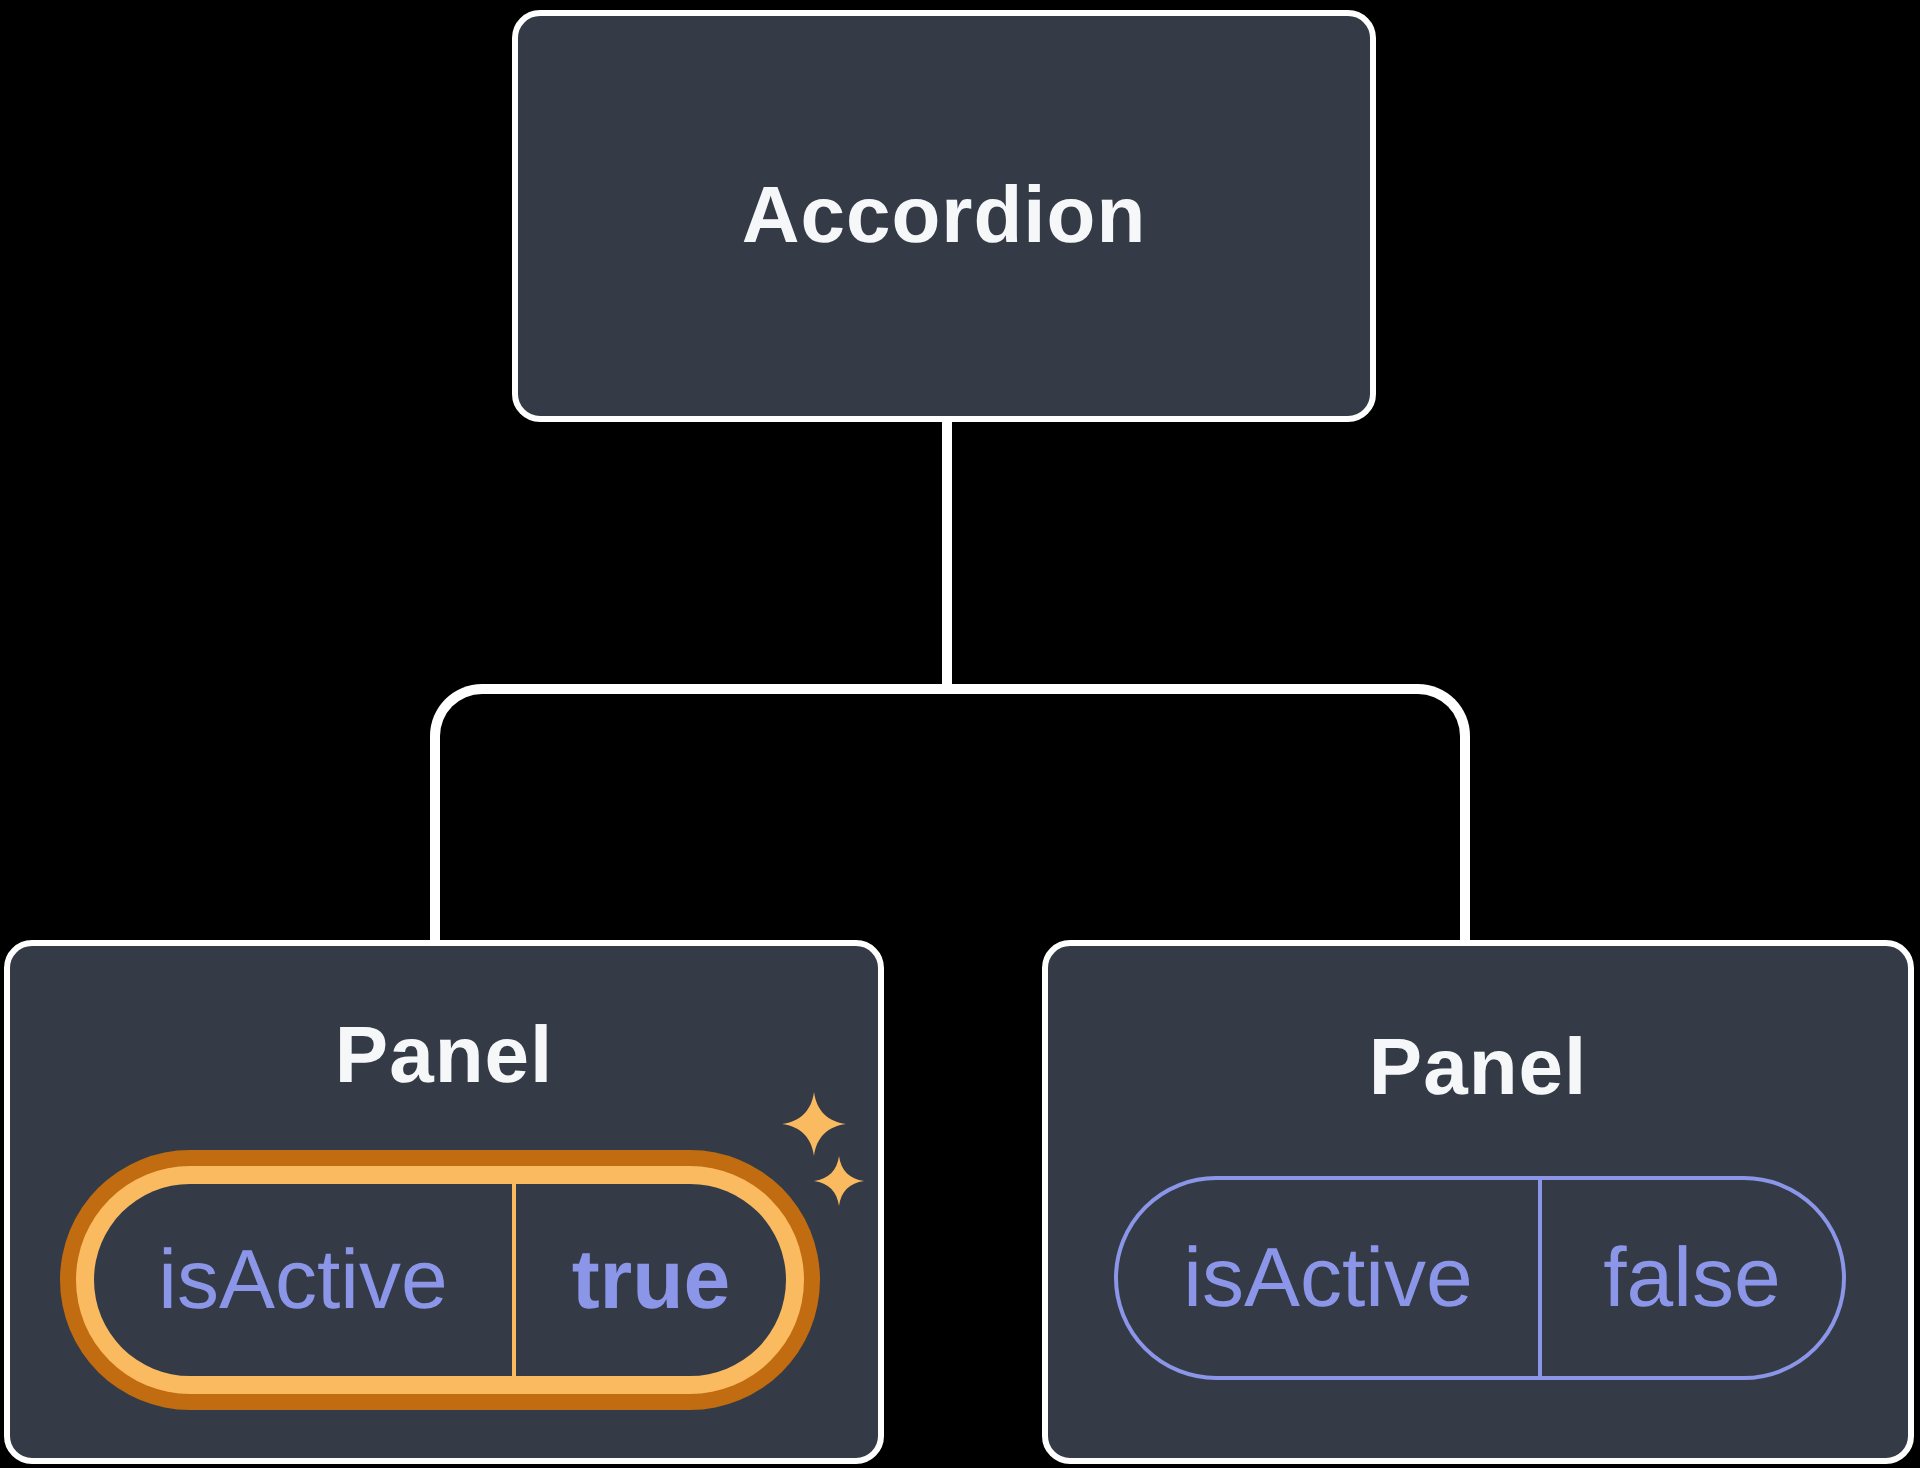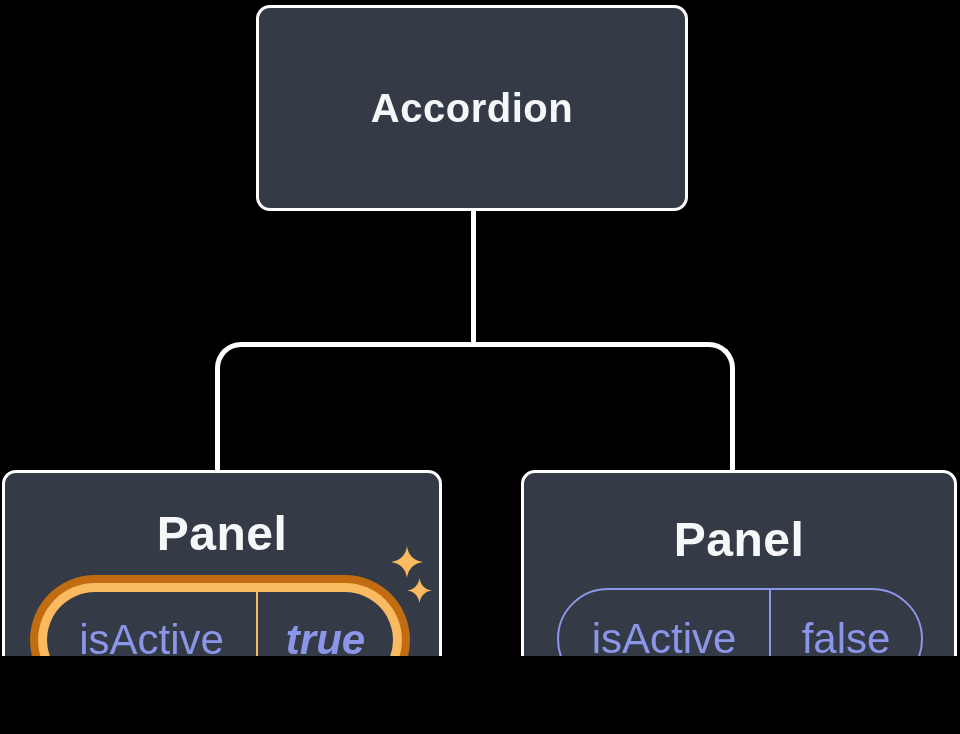--- a/index.html
+++ b/index.html
@@ -11,21 +11,21 @@
     --prop-border:#8B96E8;
     --connector:#FFFFFF;
     --highlight-outer:#C26C12;
     --highlight-inner:#F9BA60;
     --sparkle:#F9BA60;
   }
   html,body{margin:0;padding:0;background:var(--background);}
   body{font-family:"Liberation Sans", sans-serif;}
   .stage{
     position:relative;
-    width:960px;height:656px;
+    width:960px;height:734px;
     background:var(--background);
     overflow:hidden;
   }
   .node{
     position:absolute;
     box-sizing:border-box;
     background:var(--node-fill);
     border:3px solid var(--node-border);
     border-radius:14px;
   }
@@ -54,21 +54,21 @@
     border-radius:26px 26px 0 0;
     background:transparent;
   }
   .node-panel-left{left:2px;top:470px;width:440px;height:262px;}
   .node-panel-right{left:521px;top:470px;width:436px;height:262px;}
   .panel-title{
     position:absolute;
     width:100%;
     text-align:center;
     color:var(--node-text);
-    font-size:48px;
+    font-size:40px;
     font-weight:600;
     letter-spacing:0.5px;
   }
   .panel-title-left{top:33px;}
   .panel-title-right{top:39px;}
 
   
   .pill-highlight-outer{
     position:absolute;
     left:30px;top:575px;width:380px;height:130px;
@@ -92,21 +92,21 @@
     display:flex;
     align-items:stretch;
     overflow:hidden;
   }
   .pill-cell{
     display:flex;align-items:center;justify-content:center;
     color:var(--prop-text);
     font-size:42px;
   }
   .pill-cell-name-hl{width:209px;flex:none;}
-  .pill-cell-value-hl{flex:1;font-weight:700;font-style:italic;}
+  .pill-cell-value-hl{flex:1;font-weight:700;}
   .pill-divider-hl{
     width:2px;flex:none;
     background:var(--highlight-inner);
   }
 
   
   .pill-plain{
     position:absolute;
     left:557px;top:588px;width:366px;height:102px;
     box-sizing:border-box;

